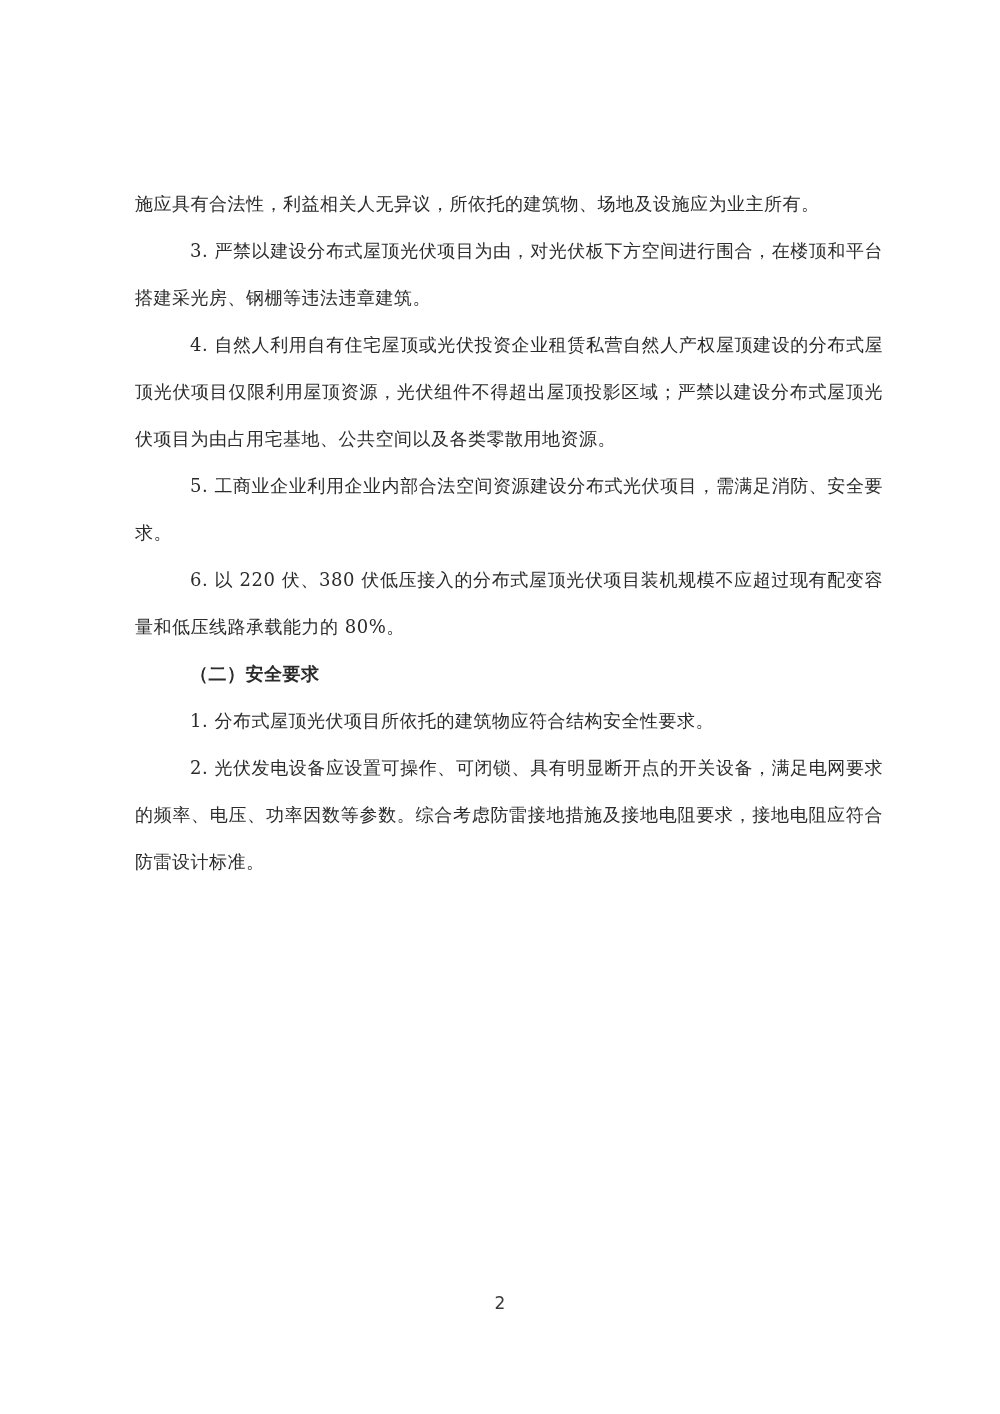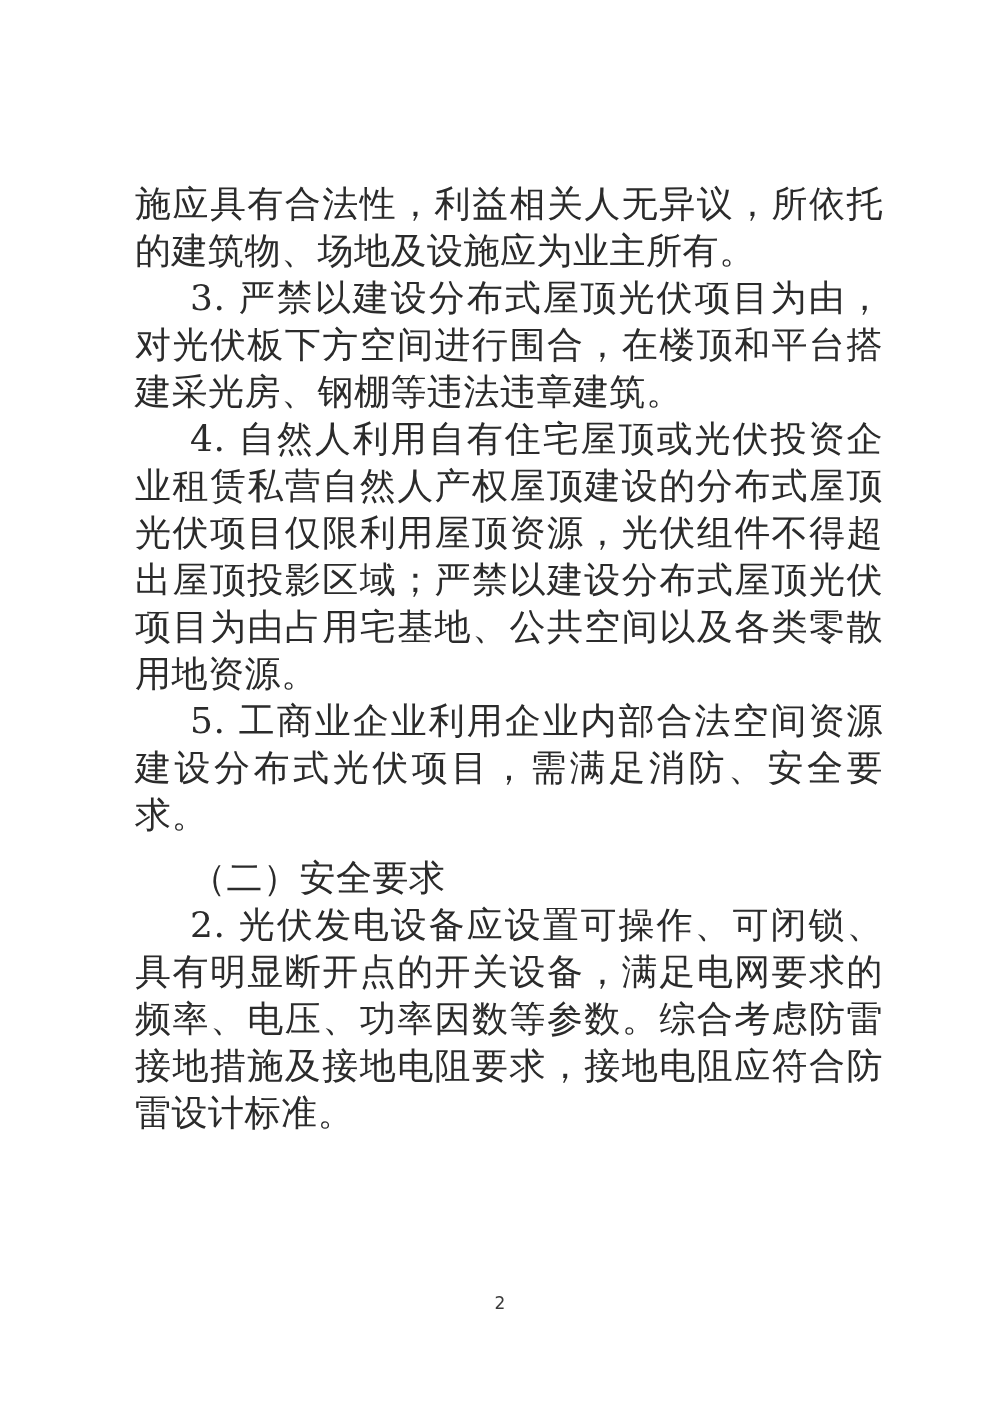--- a/index.html
+++ b/index.html
@@ -14,37 +14,36 @@
     background: #ffffff;
     overflow: hidden;
     font-family: "DejaVu Serif", "Liberation Serif", serif;
     color: #2b2b2b;
   }
   .content {
     position: absolute;
     left: 135px;
     top: 180px;
     width: 748px;
-    font-size: 36px;
+    font-size: 18px;
     line-height: 47px;
     text-align: justify;
     text-justify: inter-ideograph;
     letter-spacing: 0.5px;
   }
   .para {
     margin: 0;
     padding: 0;
     text-indent: 55px;
   }
   .para.no-indent {
     text-indent: 0;
   }
   .para.heading {
-    font-weight: normal;
-    margin-top: 16px;
+    font-weight: bold;
   }
   .page-number {
     position: absolute;
     left: 0;
     right: 0;
     top: 1292px;
     text-align: center;
     font-size: 17px;
     line-height: 22px;
     color: #3a3a3a;
@@ -53,17 +52,19 @@
 </style>
 </head>
 <body>
 
 <div class="page">
   <div class="content">
     <p class="para no-indent">施应具有合法性，利益相关人无异议，所依托的建筑物、场地及设施应为业主所有。</p>
     <p class="para">3. 严禁以建设分布式屋顶光伏项目为由，对光伏板下方空间进行围合，在楼顶和平台搭建采光房、钢棚等违法违章建筑。</p>
     <p class="para">4. 自然人利用自有住宅屋顶或光伏投资企业租赁私营自然人产权屋顶建设的分布式屋顶光伏项目仅限利用屋顶资源，光伏组件不得超出屋顶投影区域；严禁以建设分布式屋顶光伏项目为由占用宅基地、公共空间以及各类零散用地资源。</p>
     <p class="para">5. 工商业企业利用企业内部合法空间资源建设分布式光伏项目，需满足消防、安全要求。</p>
+    <p class="para">6. 以 220 伏、380 伏低压接入的分布式屋顶光伏项目装机规模不应超过现有配变容量和低压线路承载能力的 80%。</p>
     <p class="para heading">（二）安全要求</p>
+    <p class="para">1. 分布式屋顶光伏项目所依托的建筑物应符合结构安全性要求。</p>
     <p class="para">2. 光伏发电设备应设置可操作、可闭锁、具有明显断开点的开关设备，满足电网要求的频率、电压、功率因数等参数。综合考虑防雷接地措施及接地电阻要求，接地电阻应符合防雷设计标准。</p>
   </div>
   <div class="page-number">2</div>
 </div>
 
 </body></html>

